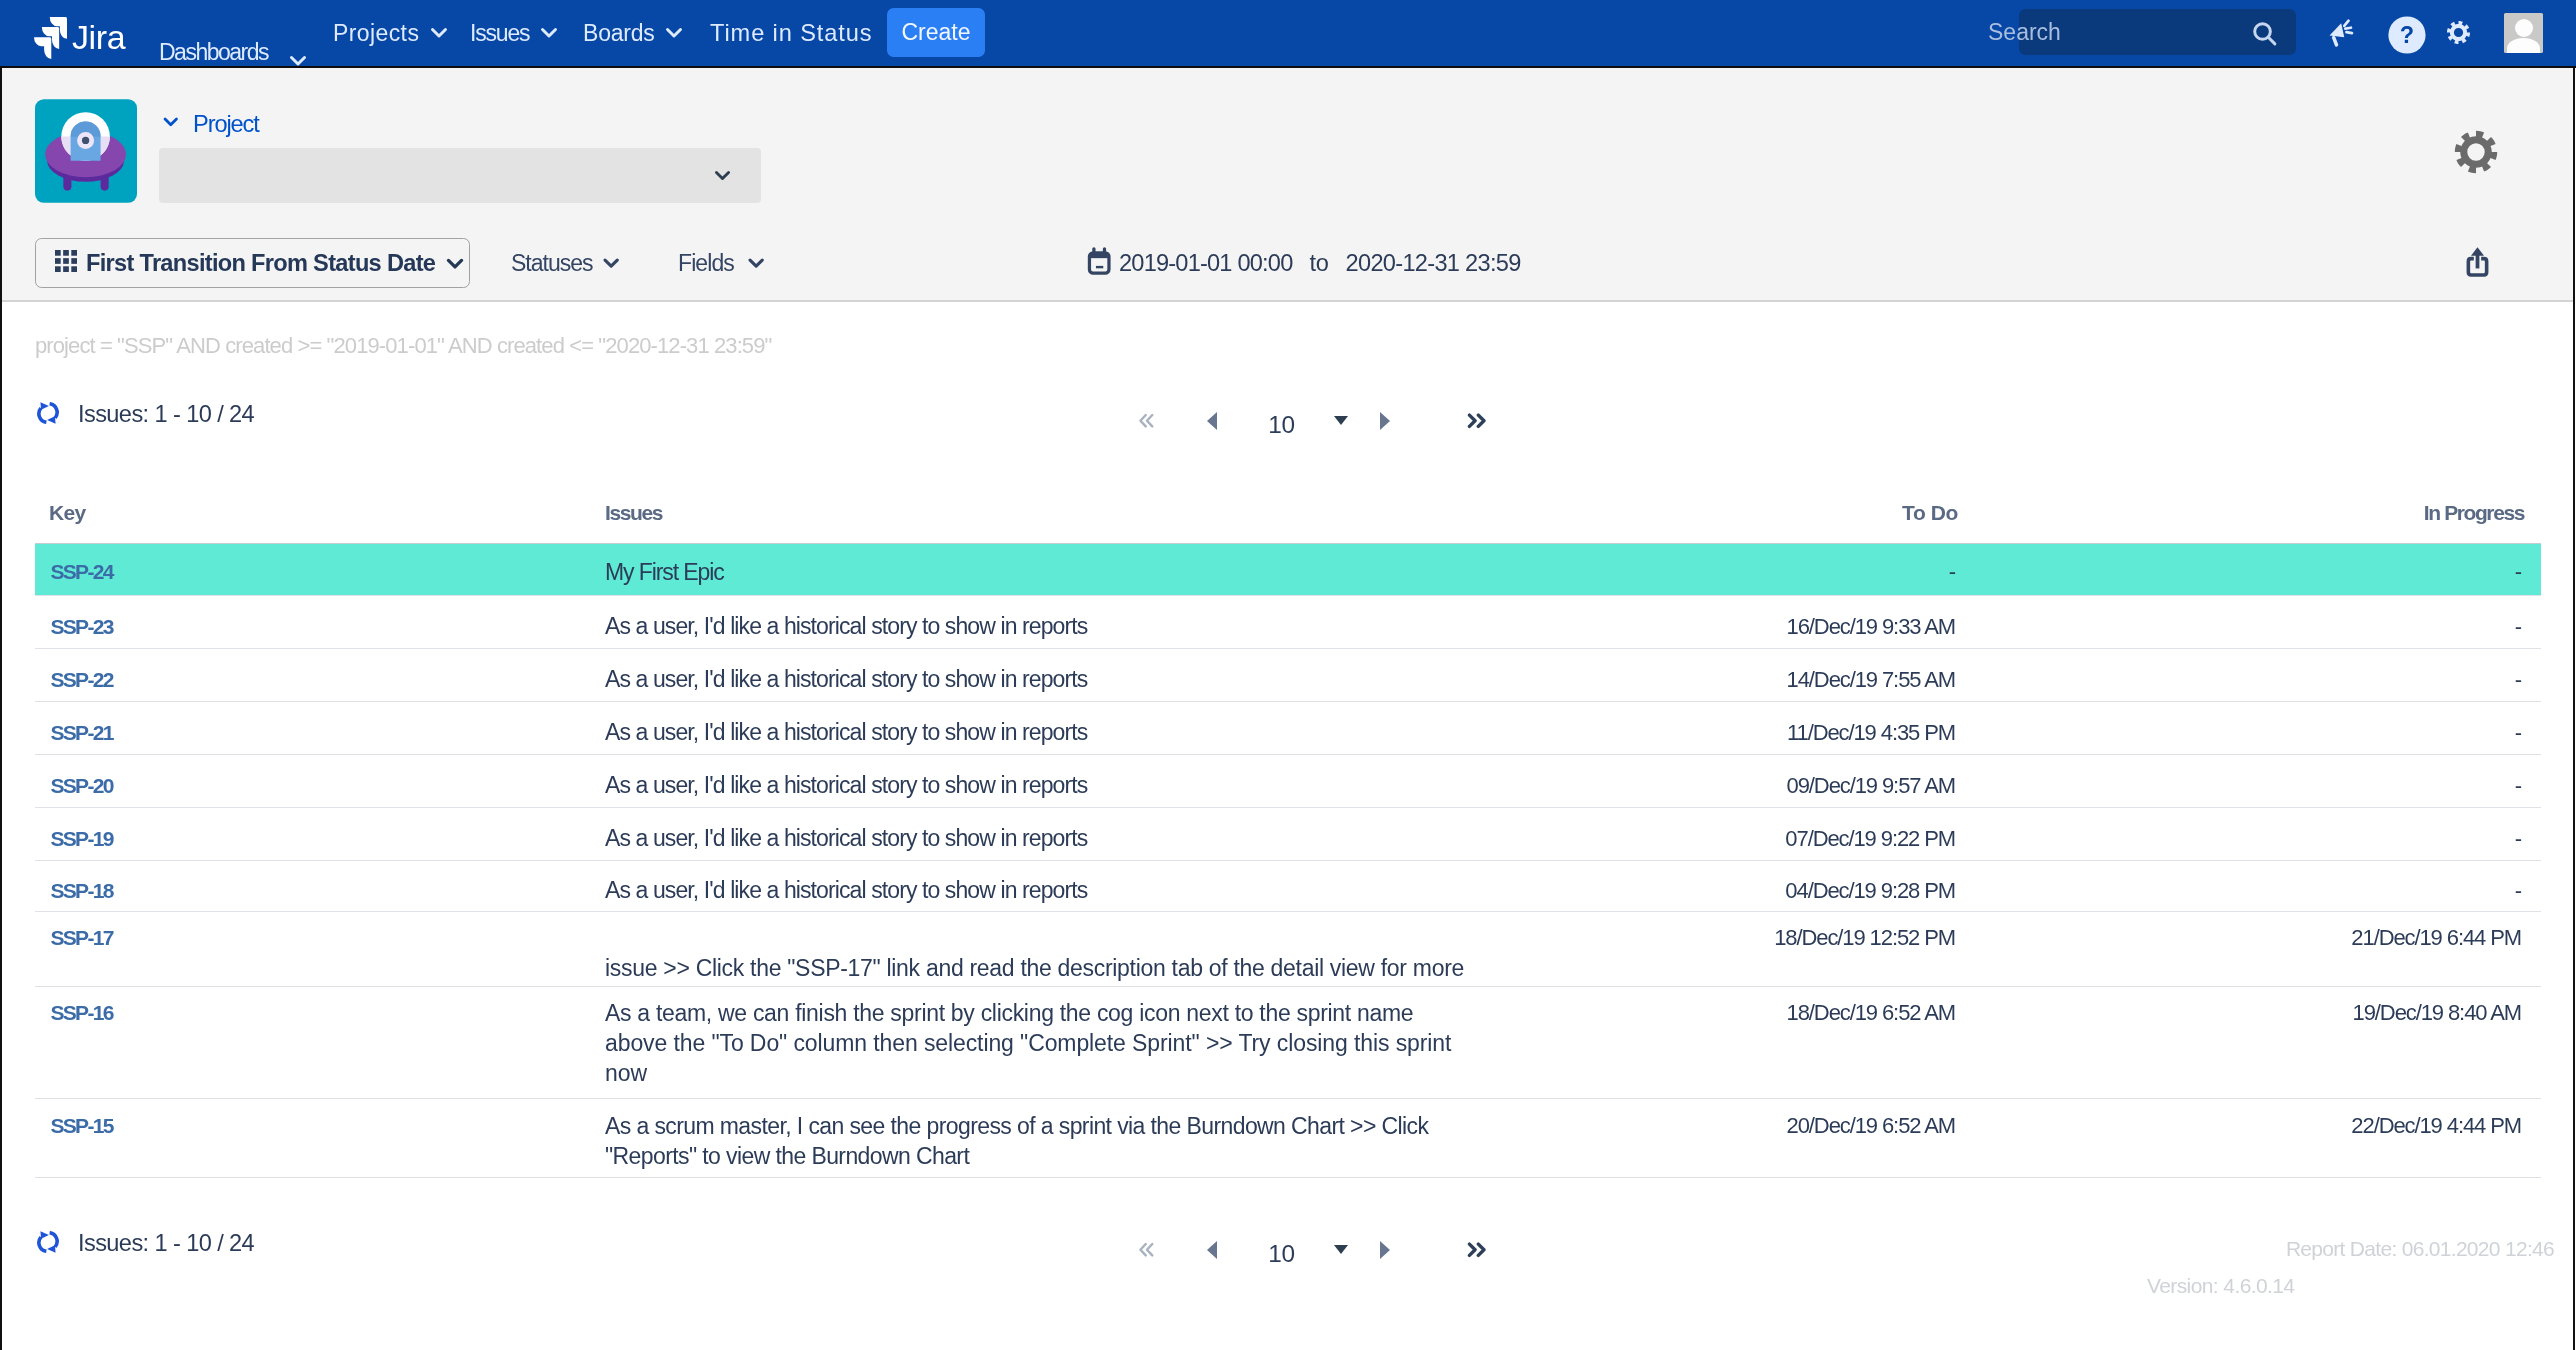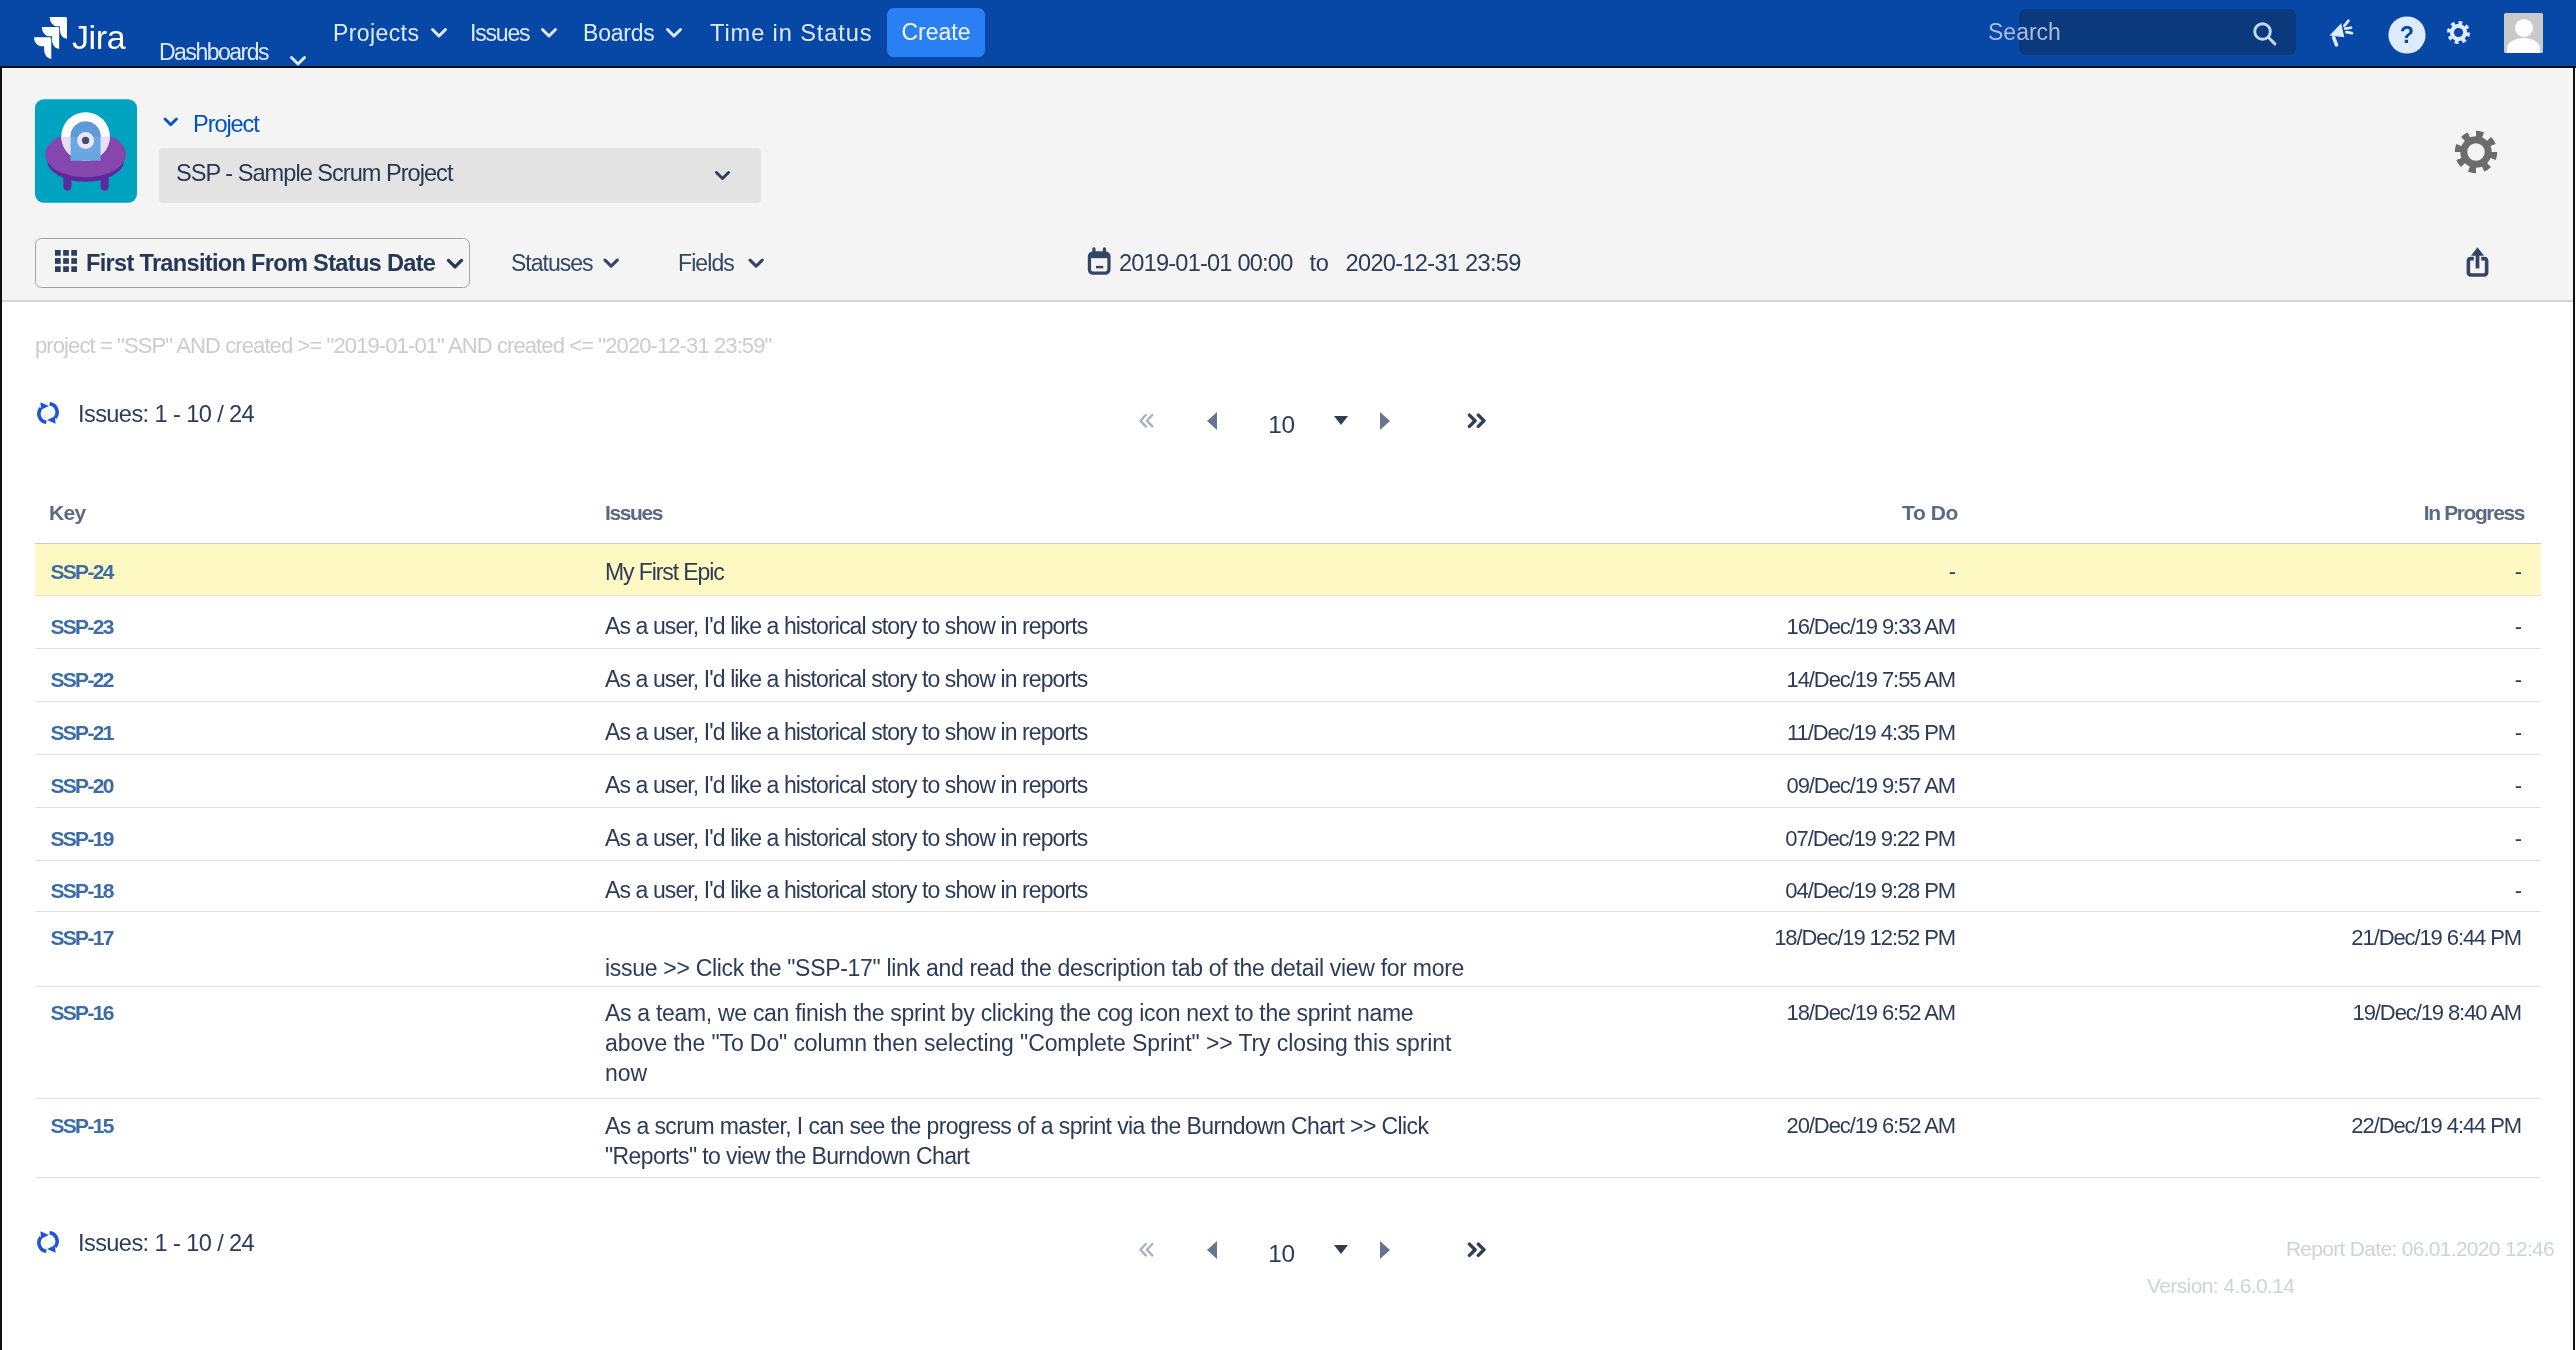--- a/index.html
+++ b/index.html
@@ -109,21 +109,20 @@
     <path d="M44 76 v-30 a18.5 18.5 0 0 1 37 0 v30 Z" fill="#68a7e2"></path>
     <path d="M44 46.5 v-0.5 a18.5 18.5 0 0 1 37 0 v0.5 Z" fill="#5d9ad8"></path>
     <circle cx="62.5" cy="51" r="10.5" fill="#ece5f7"></circle>
     <circle cx="62.5" cy="51" r="4.5" fill="#405071"></circle>
   </svg>
   <svg class="abs" style="left:163px;top:117px" width="15.5" height="10.6" viewBox="0 0 19 13">
       <path d="M2.5 2.5 L9.5 9.5 L16.5 2.5" fill="none" stroke="#0052CC" stroke-width="3.4" stroke-linecap="round" stroke-linejoin="round"></path>
     </svg>
   <div class="abs" style="left:193px;top:111px;color:#0052CC;font-size:23.6px;letter-spacing:-1.1px;">Project</div>
   <div class="abs" style="left:159px;top:148px;width:602px;height:55px;background:#e3e3e3;border-radius:4.1px;"></div>
-  <div class="abs" style="left:176px;top:146px;height:55px;display:flex;align-items:center;color:#29374f;font-size:23.6px;letter-spacing:-1px;">SSP - Sample Scrum Project</div>
   <svg class="abs" style="left:714px;top:170px" width="17" height="11.4" viewBox="0 0 21 14">
       <path d="M3 3 L10.5 10.5 L18 3" fill="none" stroke="#2c3e50" stroke-width="3.6" stroke-linecap="round" stroke-linejoin="round"></path>
     </svg>
   <svg class="abs" style="left:2453px;top:129px" width="46" height="46" viewBox="0 0 38 38">
     <path fill="#6b6b6b" fill-rule="evenodd" d="M19.0 1.5 L21.3 1.6 L23.5 2.1 L25.7 2.8 L24.0 7.0 L25.5 7.7 L26.9 8.7 L28.2 9.8 L31.4 6.6 L32.9 8.3 L34.2 10.2 L35.2 12.3 L31.0 14.0 L31.6 15.6 L31.9 17.3 L32.0 19.0 L36.5 19.0 L36.4 21.3 L35.9 23.5 L35.2 25.7 L31.0 24.0 L30.3 25.5 L29.3 26.9 L28.2 28.2 L31.4 31.4 L29.7 32.9 L27.8 34.2 L25.7 35.2 L24.0 31.0 L22.4 31.6 L20.7 31.9 L19.0 32.0 L19.0 36.5 L16.7 36.4 L14.5 35.9 L12.3 35.2 L14.0 31.0 L12.5 30.3 L11.1 29.3 L9.8 28.2 L6.6 31.4 L5.1 29.7 L3.8 27.8 L2.8 25.7 L7.0 24.0 L6.4 22.4 L6.1 20.7 L6.0 19.0 L1.5 19.0 L1.6 16.7 L2.1 14.5 L2.8 12.3 L7.0 14.0 L7.7 12.5 L8.7 11.1 L9.8 9.8 L6.6 6.6 L8.3 5.1 L10.2 3.8 L12.3 2.8 L14.0 7.0 L15.6 6.4 L17.3 6.1 L19.0 6.0 Z M26.2 19 A7.2 7.2 0 1 0 11.8 19 A7.2 7.2 0 1 0 26.2 19 Z"></path>
   </svg>
   <div class="abs" style="left:35px;top:238px;width:435px;height:50px;border:1.6px solid #a2a2a2;border-radius:6.5px;box-sizing:border-box;"></div>
   <svg class="abs" style="left:55px;top:250px" width="22" height="22" viewBox="0 0 27 27">
     <g fill="#2c3e5d">
       <rect x="0" y="0" width="7" height="7"></rect>
@@ -170,21 +169,21 @@
     <path d="M15.5 2.1 A10.6 10.6 0 0 1 22.2 19.4" fill="none" stroke="#1d54d8" stroke-width="4.4"></path>
     <path d="M22.8 26.6 L12.4 22.2 L22.0 17.6 Z" fill="#1d54d8"></path>
   </svg>
   <div class="abs dt" style="left:78px;top:401px;font-size:23.6px;letter-spacing:-0.6px;">Issues: 1 - 10 / 24</div>
 
   <div class="abs hdr" style="left:49px;top:501px;">Key</div>
   <div class="abs hdr" style="left:605px;top:501px;letter-spacing:-1.4px;">Issues</div>
   <div class="abs hdr" style="left:1585px;top:501px;width:373px;text-align:right;letter-spacing:-0.4px;">To Do</div>
   <div class="abs hdr" style="left:2151px;top:501px;width:373px;text-align:right;letter-spacing:-1.4px;">In Progress</div>
   <div class="abs" style="left:35px;top:543px;width:2506px;height:2.4px;background:#c6ccd4;"></div>
-  <div class="abs row" style="top:544px;height:51px;background:#fef9c3;">
+  <div class="abs row" style="top:544px;height:51px;background:#5eead4;">
     <div class="abs key cellK" style="line-height:52px;top:1.6px;">SSP-24</div>
     <div class="abs sum cellS" style="line-height:52px;top:1.6px;white-space:nowrap;"><span style="letter-spacing:-1.1px;">My First Epic</span></div>
     <div class="abs dtc cellT" style="line-height:52px;top:1.6px;">-</div>
     <div class="abs dtc cellP" style="line-height:52px;top:1.6px;">-</div>
   </div>
   <div class="abs row" style="top:596px;height:52px;">
     <div class="abs key cellK" style="line-height:53px;top:4.1px;">SSP-23</div>
     <div class="abs sum cellS" style="line-height:53px;top:4.1px;white-space:nowrap;"><span style="letter-spacing:-0.9px;">As a user, I'd like a historical story to show in reports</span></div>
     <div class="abs dtc cellT" style="line-height:53px;top:4.1px;">16/Dec/19 9:33 AM</div>
     <div class="abs dtc cellP" style="line-height:53px;top:4.1px;">-</div>

